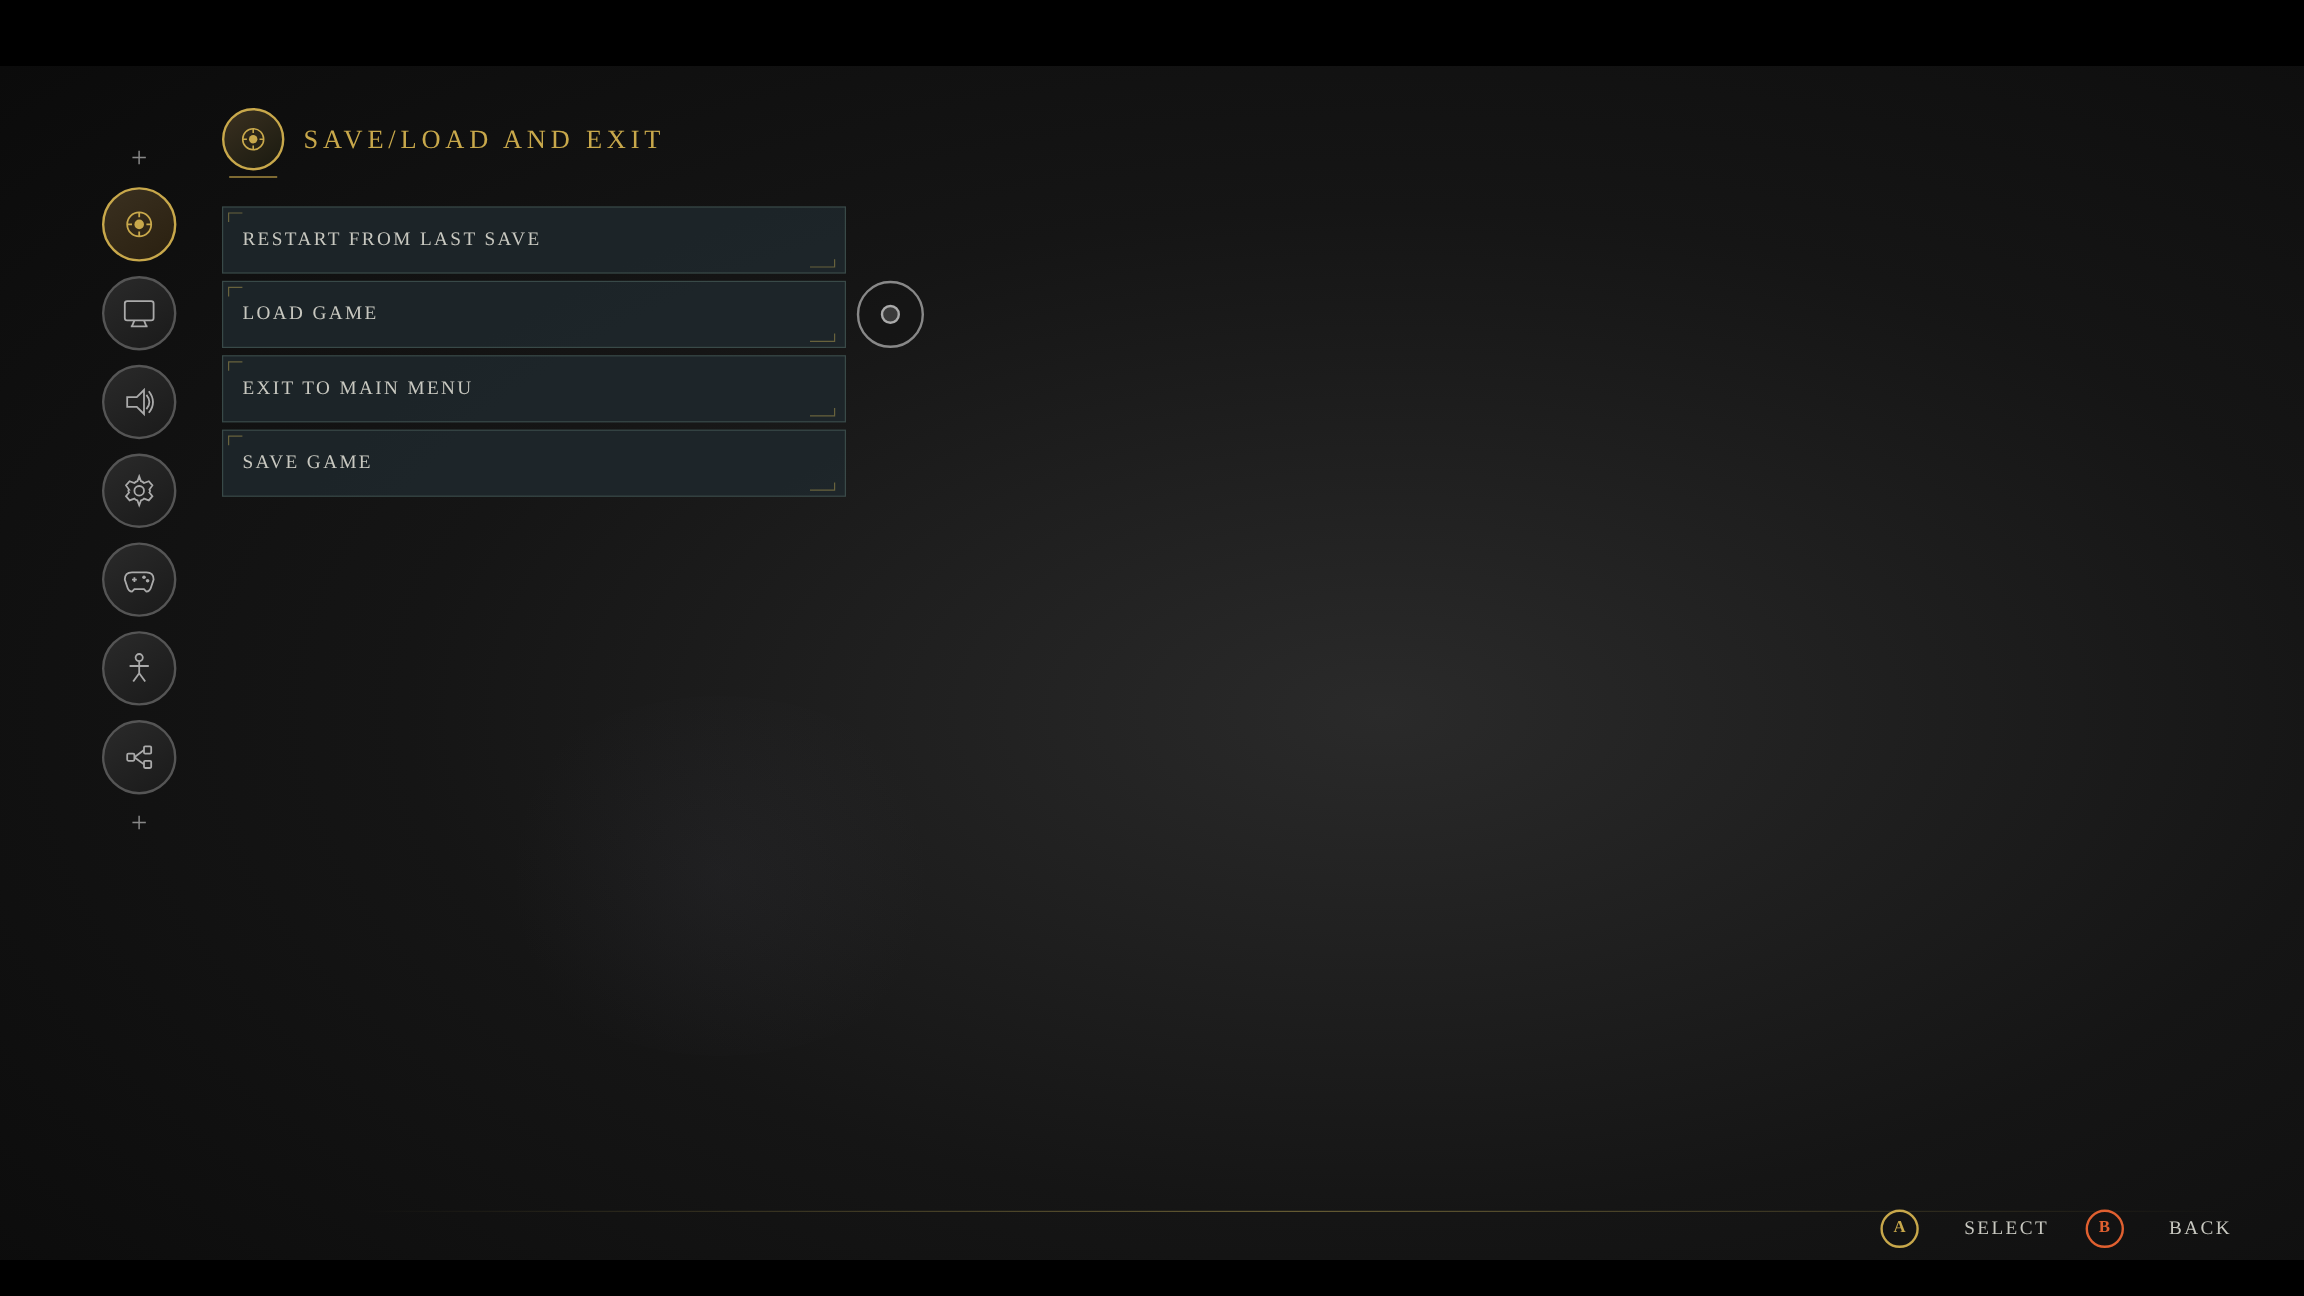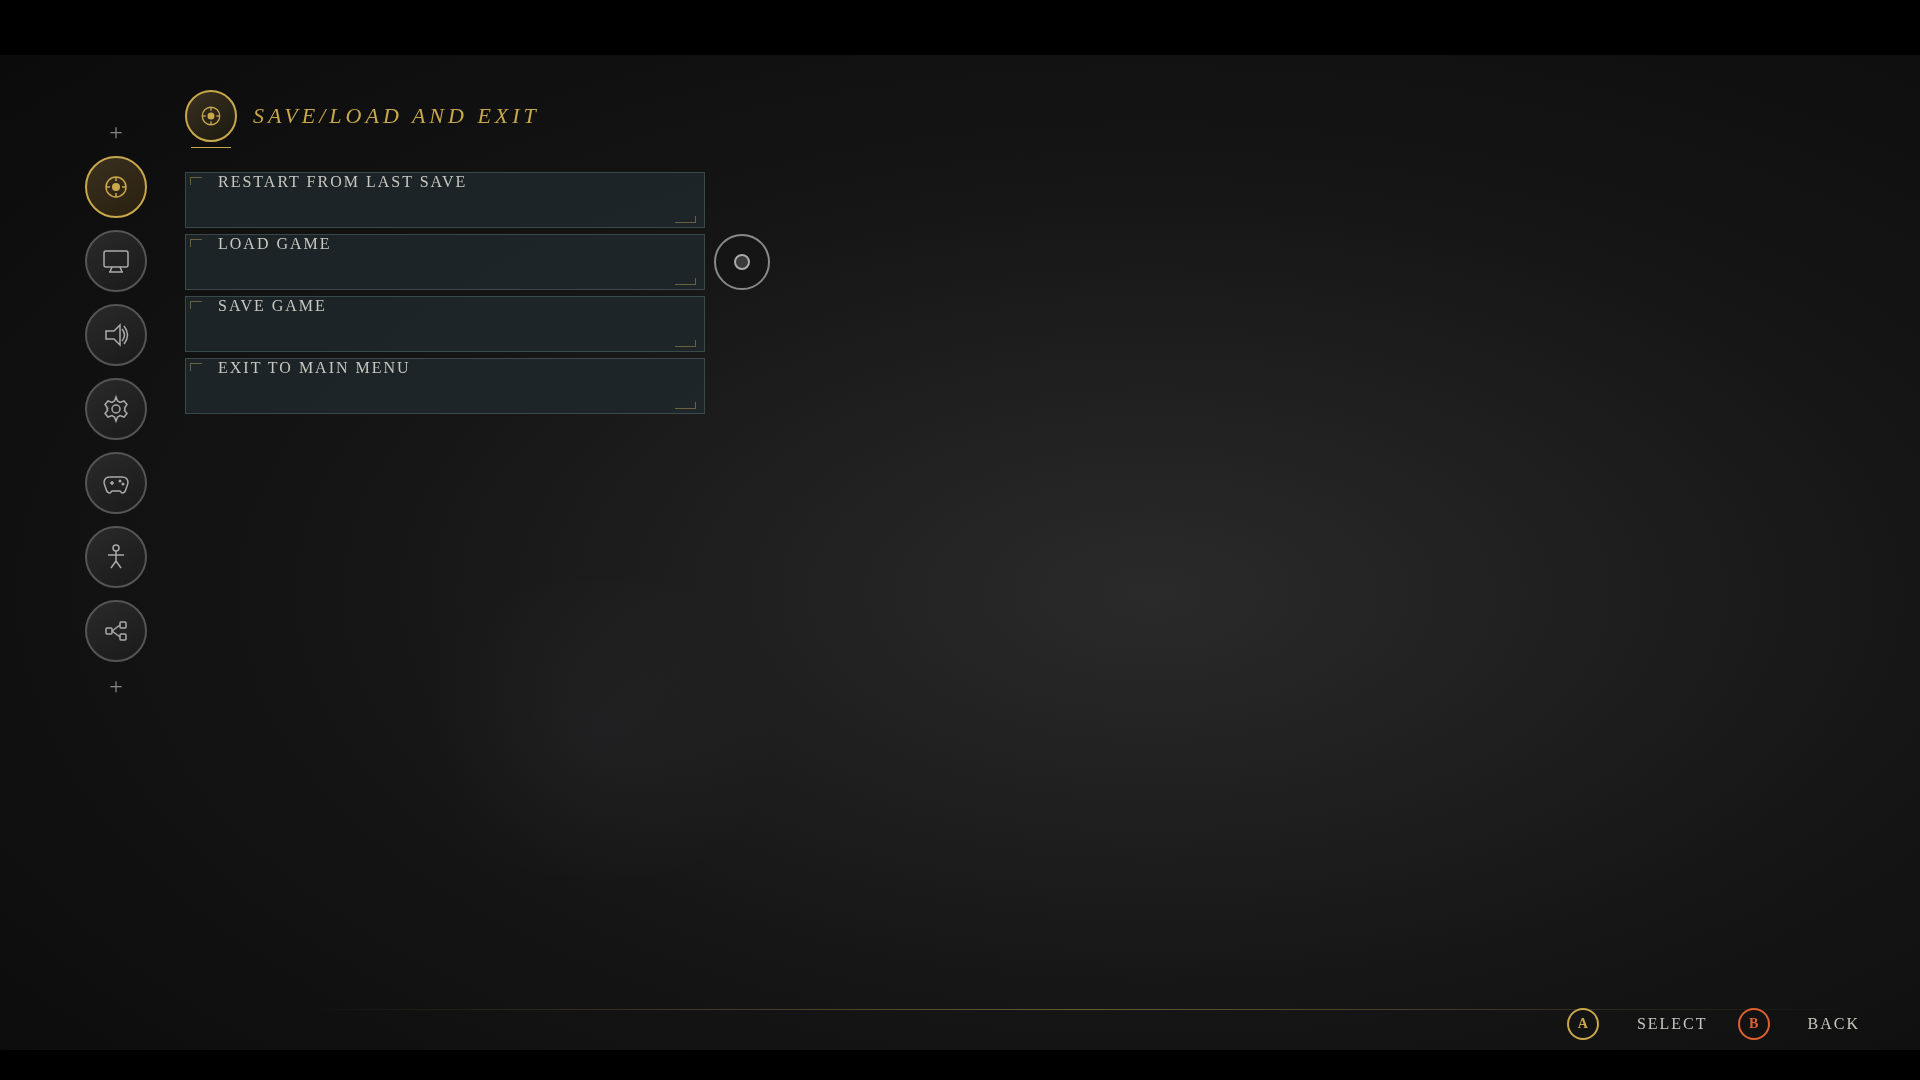--- a/index.html
+++ b/index.html
@@ -139,39 +139,38 @@
       fill: none;
       stroke-width: 1.5;
     }
 
     .section-title {
       font-size: 22px;
       letter-spacing: 4px;
       color: #c8a84b;
       font-weight: normal;
       text-transform: uppercase;
-      font-style: italic;
     }
 
     
     .menu-list {
       display: flex;
       flex-direction: column;
       gap: 6px;
       position: relative;
     }
 
     .menu-item {
       width: 520px;
       height: 56px;
       background: rgba(30, 40, 45, 0.85);
       border: 1px solid rgba(100, 130, 120, 0.4);
       display: flex;
-      align-items: flex-start;
-      padding-left: 32px;
+      align-items: center;
+      padding-left: 16px;
       cursor: pointer;
       position: relative;
       letter-spacing: 2px;
       font-size: 16px;
       color: #c8c8c0;
       text-transform: uppercase;
       font-family: 'Georgia', serif;
       transition: background 0.15s;
     }
 
@@ -387,26 +386,26 @@
       <div class="corner-tl"></div>
       <span>LOAD GAME</span>
 
       <div class="selector-circle">
         <div class="selector-circle-inner"></div>
       </div>
     </div>
 
     <div class="menu-item">
       <div class="corner-tl"></div>
-      <span>SAVE GAME</span>
+      <span>EXIT TO MAIN MENU</span>
     </div>
 
     <div class="menu-item">
       <div class="corner-tl"></div>
-      <span>EXIT TO MAIN MENU</span>
+      <span>SAVE GAME</span>
     </div>
 
   </div>
 </div>
 
 <div class="hud-line"></div>
 
 <div class="bottom-hud">
   <div class="hud-action">
     <div class="hud-button">A</div>

